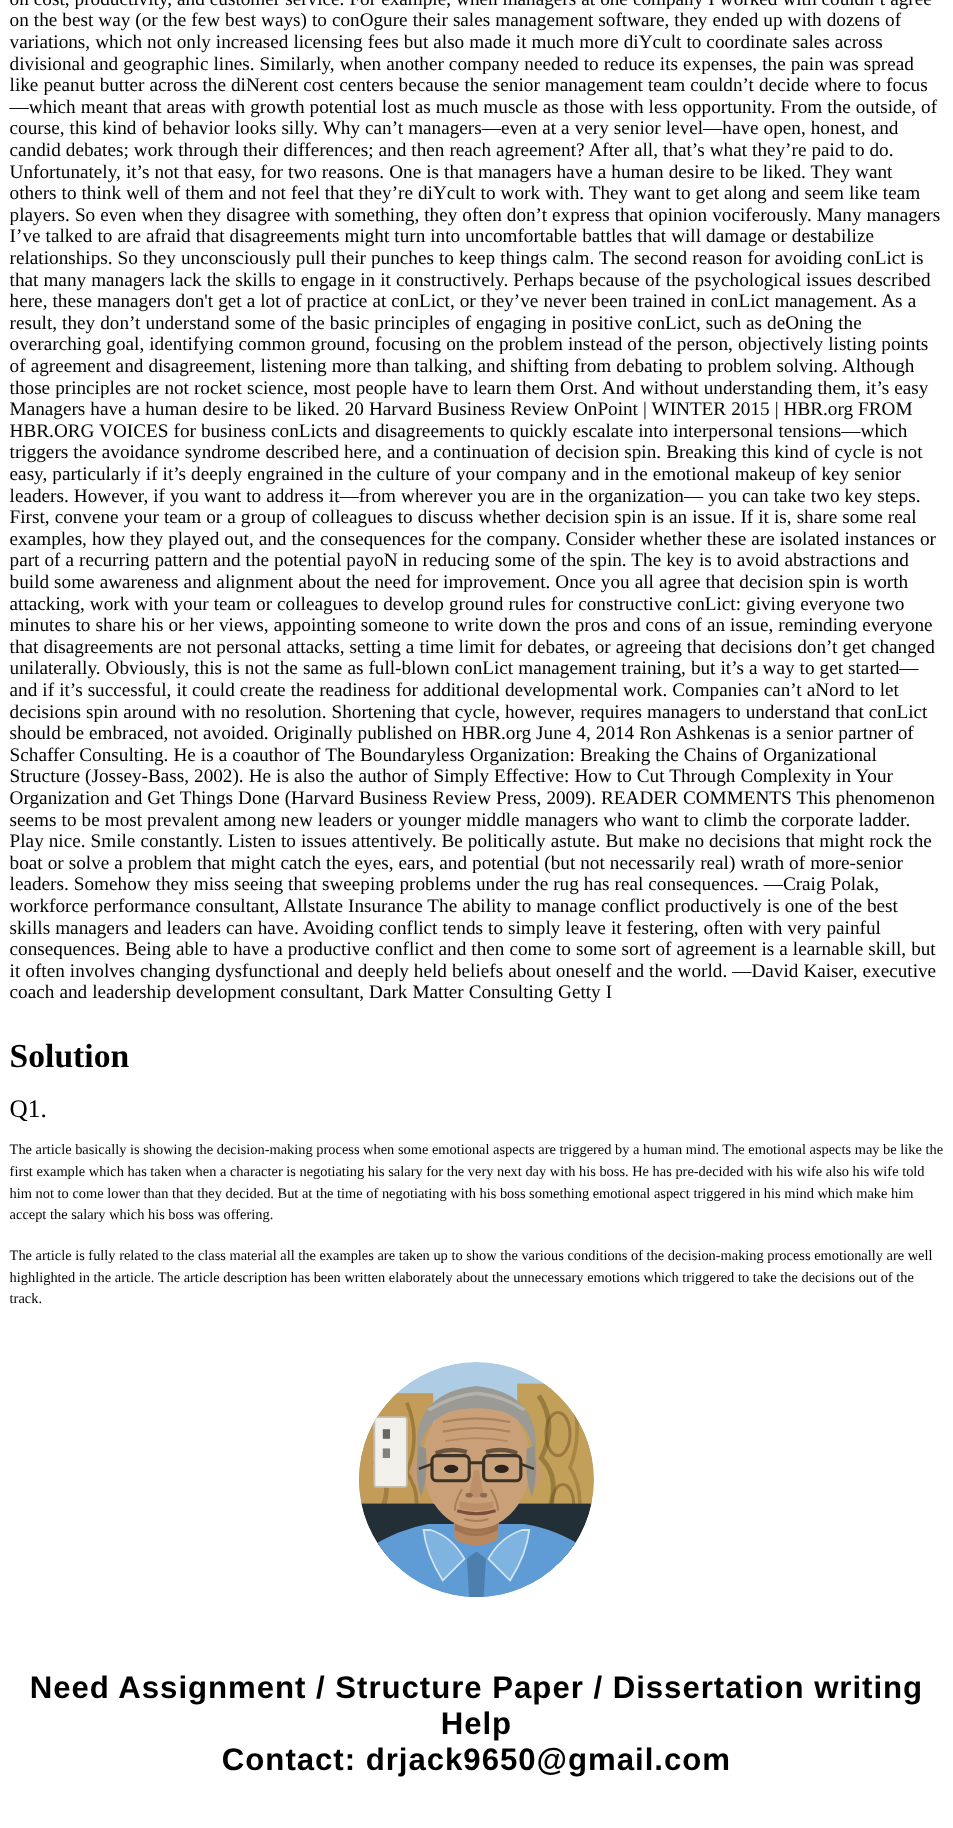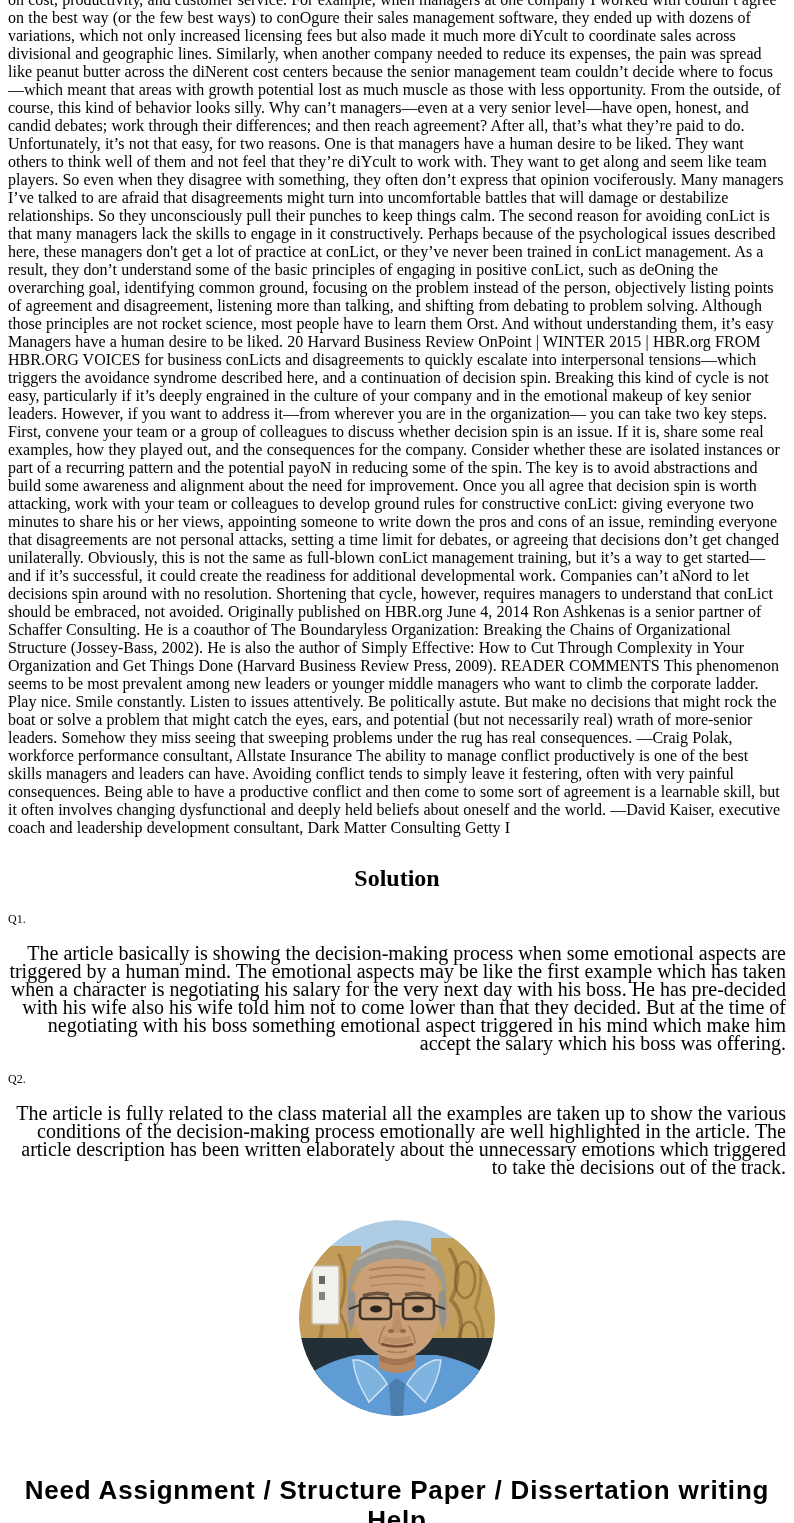--- a/index.html
+++ b/index.html
@@ -12,36 +12,34 @@
   }
   .page { padding: 0 8px; }
   .article-text {
     font-size: 16px;
     line-height: 18px;
     margin: -9px 0 0 0;
     text-align: left;
     word-spacing: 0.2px;
   }
   .solution-heading {
-    font-size: 24px;
+    font-size: 28px;
     font-weight: bold;
     margin: 28px 0 18px 0;
     font-family: "Liberation Serif", serif;
-    text-align: center;
   }
   .qa-label {
-    font-size: 12px;
+    font-size: 21px;
     line-height: 18px;
     margin: 18px 0 16px 0;
   }
   .qa-text {
-    font-size: 20px;
+    font-size: 12px;
     line-height: 18px;
     margin: 16px 0;
-    text-align: right;
   }
   .photo-wrap {
     margin-top: 44px;
     text-align: center;
   }
   .avatar {
     display: inline-block;
     width: 196px;
     height: 196px;
     border-radius: 50%;
@@ -65,21 +63,20 @@
 <div class="page">
 
   <p class="article-text">on cost, productivity, and customer service. For example, when managers at one company I worked with couldn’t agree on the best way (or the few best ways) to conOgure their sales management software, they ended up with dozens of variations, which not only increased licensing fees but also made it much more diYcult to coordinate sales across divisional and geographic lines. Similarly, when another company needed to reduce its expenses, the pain was spread like peanut butter across the diNerent cost centers because the senior management team couldn’t decide where to focus—which meant that areas with growth potential lost as much muscle as those with less opportunity. From the outside, of course, this kind of behavior looks silly. Why can’t managers—even at a very senior level—have open, honest, and candid debates; work through their differences; and then reach agreement? After all, that’s what they’re paid to do. Unfortunately, it’s not that easy, for two reasons. One is that managers have a human desire to be liked. They want others to think well of them and not feel that they’re diYcult to work with. They want to get along and seem like team players. So even when they disagree with something, they often don’t express that opinion vociferously. Many managers I’ve talked to are afraid that disagreements might turn into uncomfortable battles that will damage or destabilize relationships. So they unconsciously pull their punches to keep things calm. The second reason for avoiding conLict is that many managers lack the skills to engage in it constructively. Perhaps because of the psychological issues described here, these managers don't get a lot of practice at conLict, or they’ve never been trained in conLict management. As a result, they don’t understand some of the basic principles of engaging in positive conLict, such as deOning the overarching goal, identifying common ground, focusing on the problem instead of the person, objectively listing points of agreement and disagreement, listening more than talking, and shifting from debating to problem solving. Although those principles are not rocket science, most people have to learn them Orst. And without understanding them, it’s easy Managers have a human desire to be liked. 20 Harvard Business Review OnPoint | WINTER 2015 | HBR.org FROM HBR.ORG VOICES for business conLicts and disagreements to quickly escalate into interpersonal tensions—which triggers the avoidance syndrome described here, and a continuation of decision spin. Breaking this kind of cycle is not easy, particularly if it’s deeply engrained in the culture of your company and in the emotional makeup of key senior leaders. However, if you want to address it—from wherever you are in the organization— you can take two key steps. First, convene your team or a group of colleagues to discuss whether decision spin is an issue. If it is, share some real examples, how they played out, and the consequences for the company. Consider whether these are isolated instances or part of a recurring pattern and the potential payoN in reducing some of the spin. The key is to avoid abstractions and build some awareness and alignment about the need for improvement. Once you all agree that decision spin is worth attacking, work with your team or colleagues to develop ground rules for constructive conLict: giving everyone two minutes to share his or her views, appointing someone to write down the pros and cons of an issue, reminding everyone that disagreements are not personal attacks, setting a time limit for debates, or agreeing that decisions don’t get changed unilaterally. Obviously, this is not the same as full-blown conLict management training, but it’s a way to get started—and if it’s successful, it could create the readiness for additional developmental work. Companies can’t aNord to let decisions spin around with no resolution. Shortening that cycle, however, requires managers to understand that conLict should be embraced, not avoided. Originally published on HBR.org June 4, 2014 Ron Ashkenas is a senior partner of Schaffer Consulting. He is a coauthor of The Boundaryless Organization: Breaking the Chains of Organizational Structure (Jossey-Bass, 2002). He is also the author of Simply Effective: How to Cut Through Complexity in Your Organization and Get Things Done (Harvard Business Review Press, 2009). READER COMMENTS This phenomenon seems to be most prevalent among new leaders or younger middle managers who want to climb the corporate ladder. Play nice. Smile constantly. Listen to issues attentively. Be politically astute. But make no decisions that might rock the boat or solve a problem that might catch the eyes, ears, and potential (but not necessarily real) wrath of more-senior leaders. Somehow they miss seeing that sweeping problems under the rug has real consequences. —Craig Polak, workforce performance consultant, Allstate Insurance The ability to manage conflict productively is one of the best skills managers and leaders can have. Avoiding conflict tends to simply leave it festering, often with very painful consequences. Being able to have a productive conflict and then come to some sort of agreement is a learnable skill, but it often involves changing dysfunctional and deeply held beliefs about oneself and the world. —David Kaiser, executive coach and leadership development consultant, Dark Matter Consulting Getty I</p>
 
   <h2 class="solution-heading">Solution</h2>
 
   <p class="qa-label">Q1.</p>
 
   <p class="qa-text">The article basically is showing the decision-making process when some emotional aspects are triggered by a human mind. The emotional aspects may be like the first example which has taken when a character is negotiating his salary for the very next day with his boss. He has pre-decided with his wife also his wife told him not to come lower than that they decided. But at the time of negotiating with his boss something emotional aspect triggered in his mind which make him accept the salary which his boss was offering.</p>
 
-  <p class="qa-label">Q2.</p>
 
   <p class="qa-text">The article is fully related to the class material all the examples are taken up to show the various conditions of the decision-making process emotionally are well highlighted in the article. The article description has been written elaborately about the unnecessary emotions which triggered to take the decisions out of the track.</p>
 
   <div class="photo-wrap">
     <span class="avatar" role="img" aria-label="Circular portrait of an elderly man with receding gray hair and dark rectangular glasses, wearing a light blue collared shirt and tie, in front of a carved golden wall with a sky-blue strip at top">
       <svg viewBox="0 0 196 196" xmlns="http://www.w3.org/2000/svg">
         <defs>
           <clipPath id="circleClip">
               <circle cx="98" cy="98" r="98"></circle>
             </clipPath>

